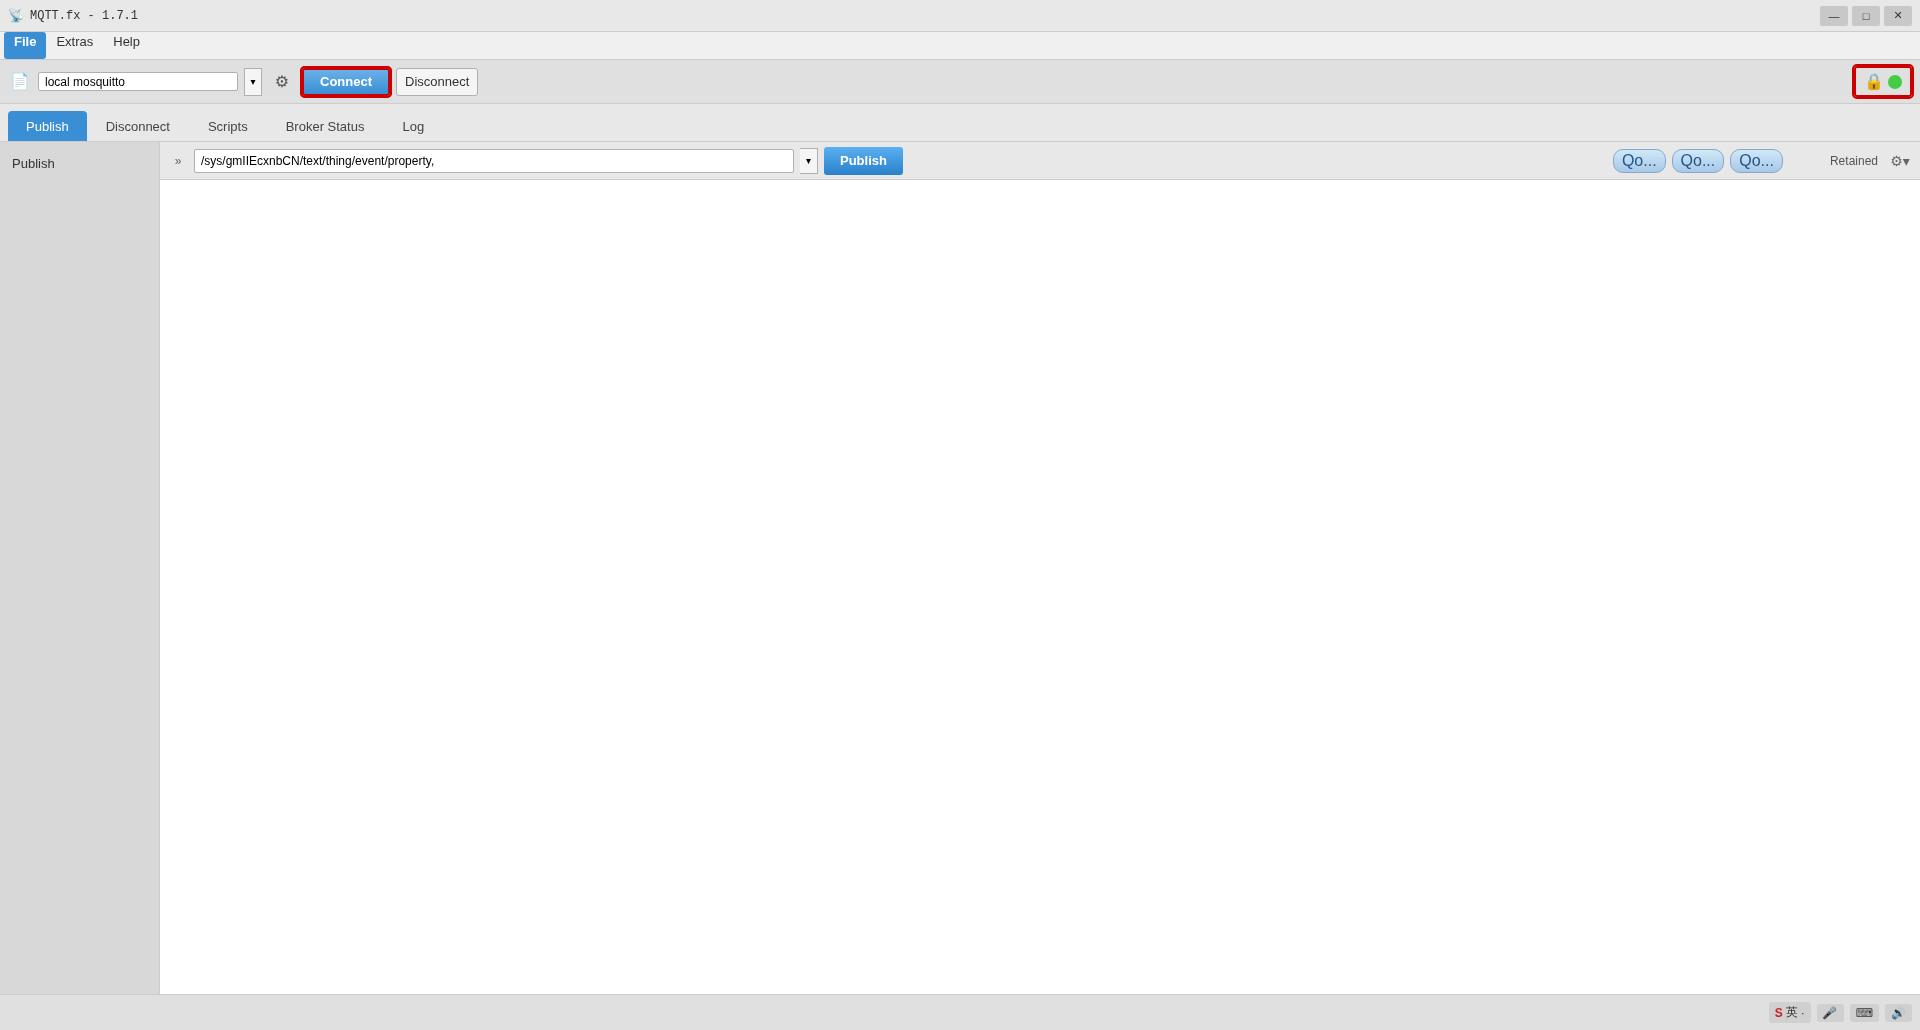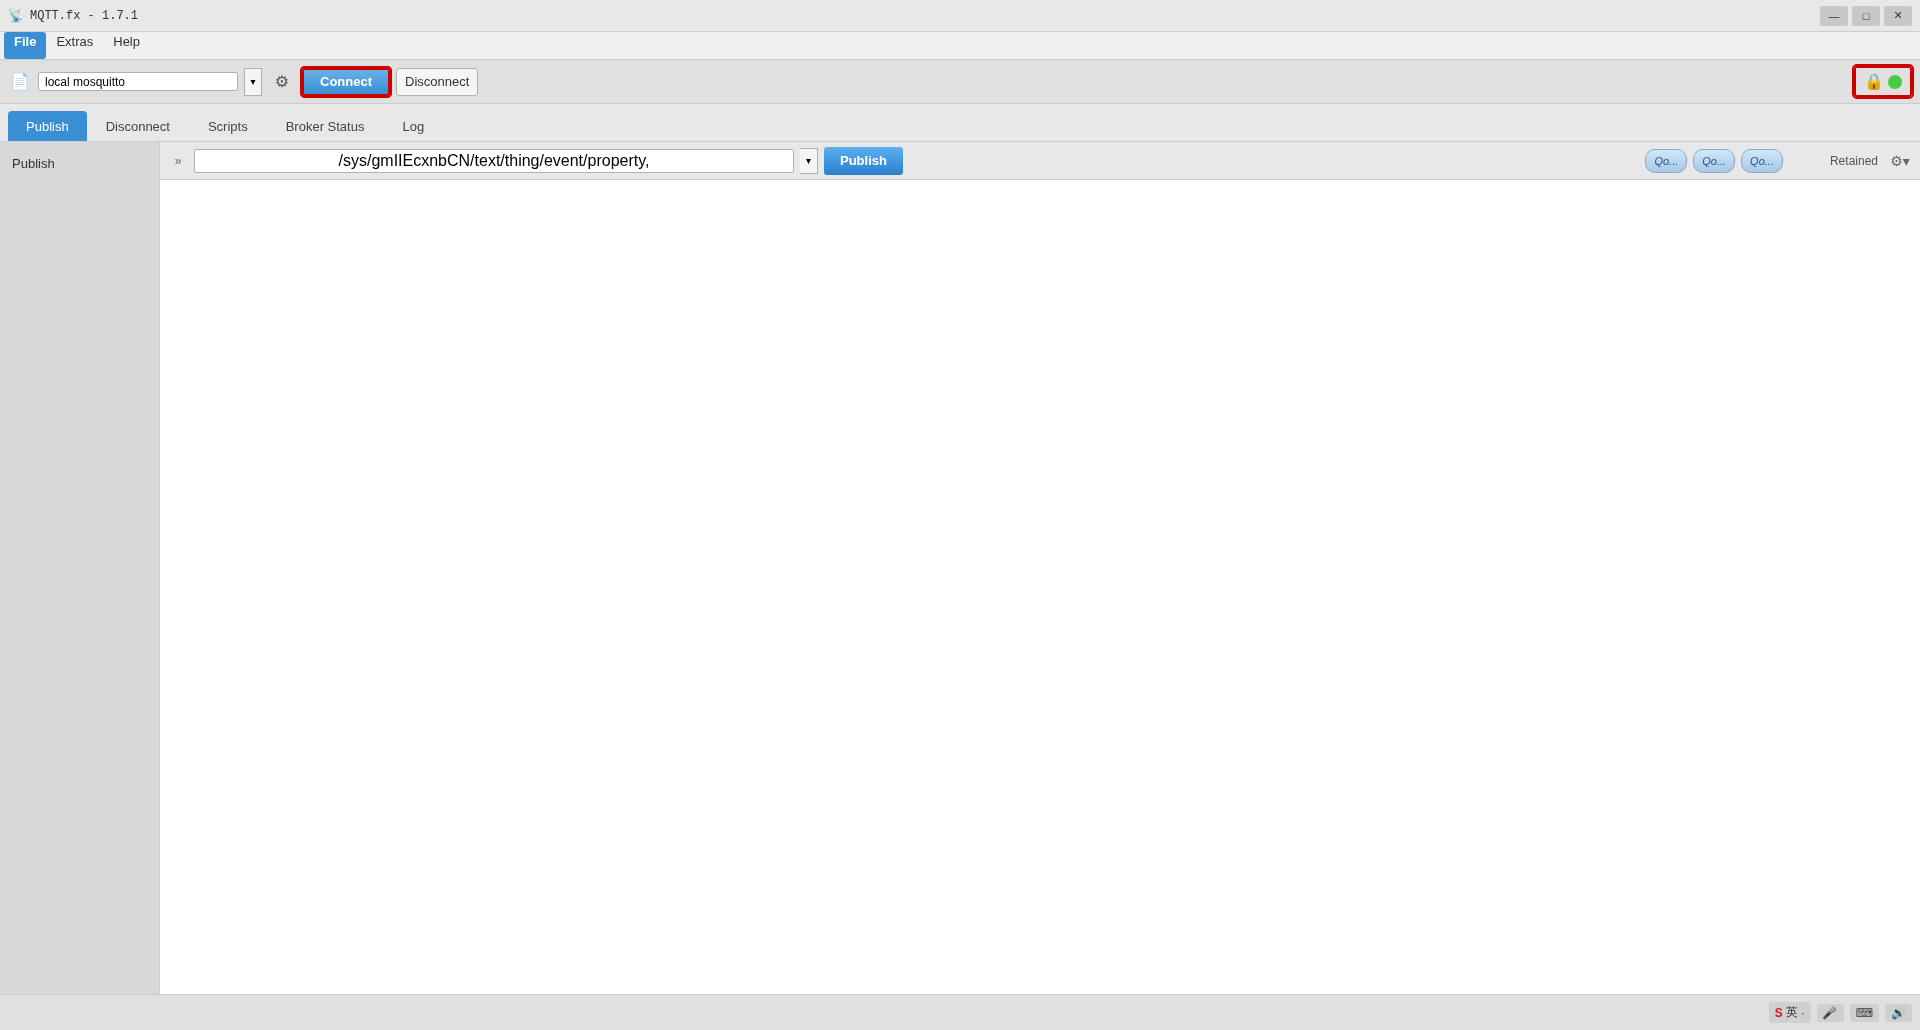--- a/index.html
+++ b/index.html
@@ -244,24 +244,23 @@
       display: flex;
       align-items: center;
       justify-content: center;
     }
     .topic-input {
       flex: 1;
       height: 24px;
       border: 1px solid #b0b0b0;
       background: white;
       padding: 0 6px;
-      font-size: 16px;
+      font-size: 12px;
       border-radius: 2px;
       max-width: 600px;
-      text-align: center;
     }
     .topic-dropdown {
       width: 18px;
       height: 26px;
       border: 1px solid #b0b0b0;
       border-left: none;
       background: #f5f5f5;
       cursor: pointer;
       display: flex;
       align-items: center;
@@ -279,24 +278,23 @@
       cursor: pointer;
       border-radius: 3px;
     }
     .toolbar-spacer { flex: 1; }
     .qos-btn {
       height: 24px;
       padding: 0 8px;
       background: linear-gradient(to bottom, #d0e8f8, #a8c8e8);
       border: 1px solid #88a8c8;
       color: #225588;
-      font-size: 11px;
+      font-size: 16px;
       cursor: pointer;
       border-radius: 10px;
-      font-style: italic;
     }
     .retained-label {
       font-size: 12px;
       color: #555;
       padding: 0 4px;
       margin-left: 37px;
     }
     .settings-btn {
       width: 24px;
       height: 24px;

